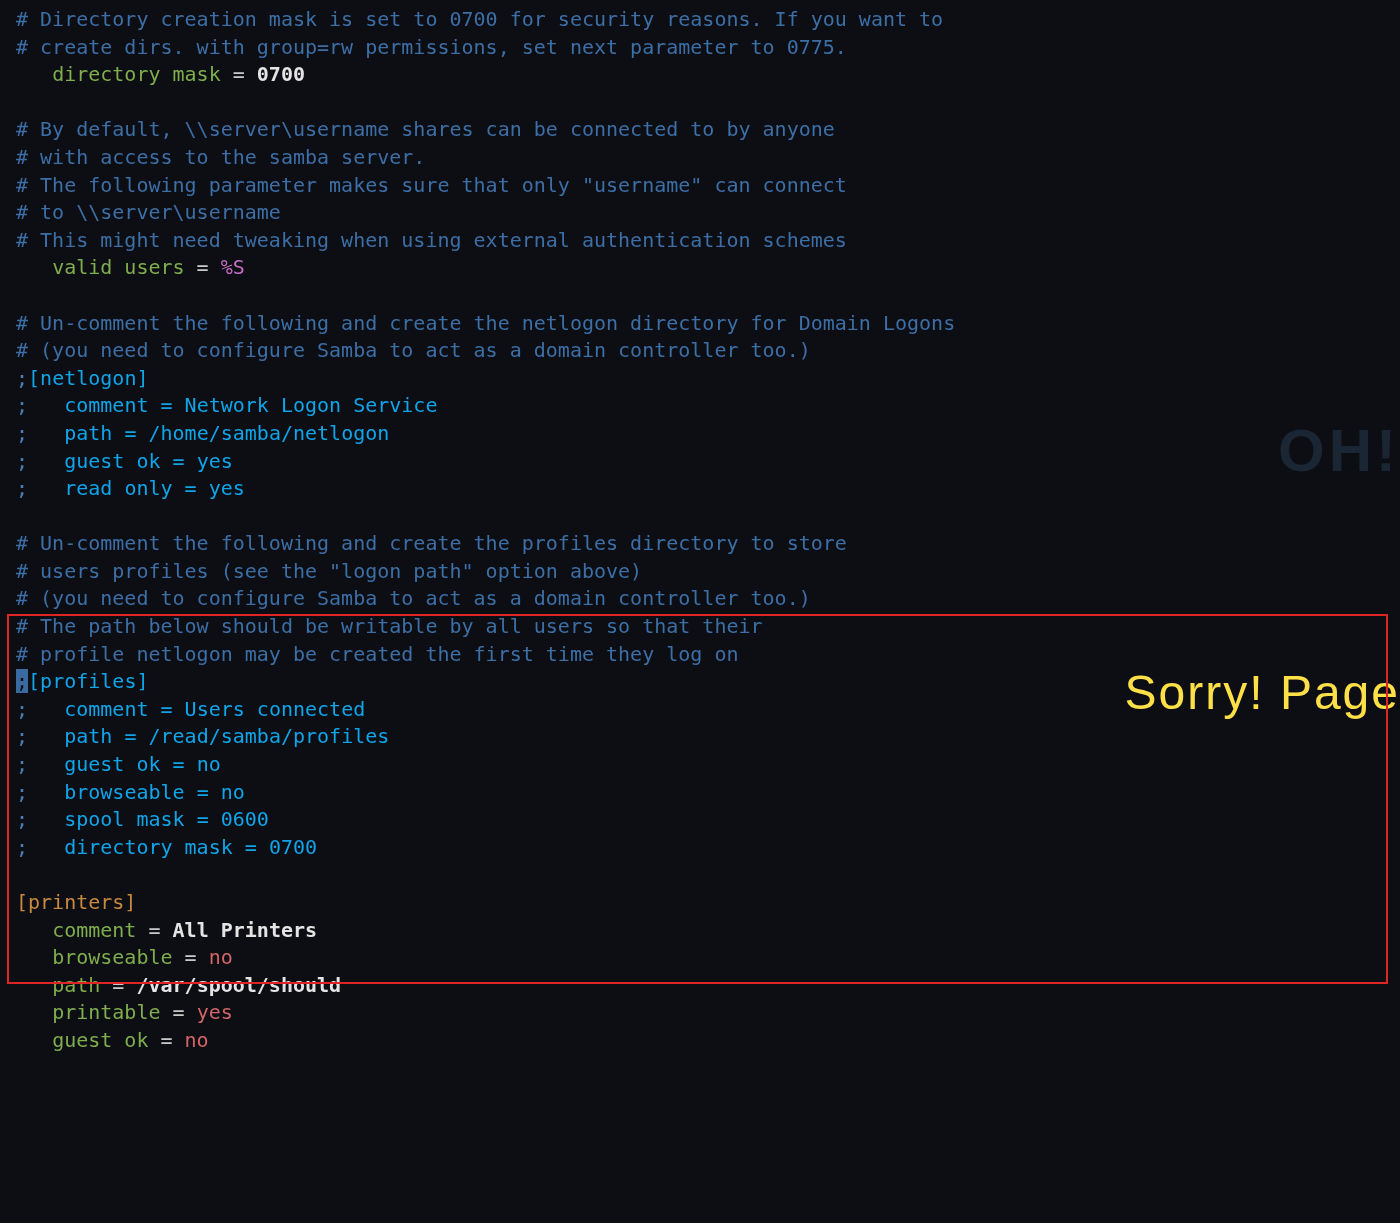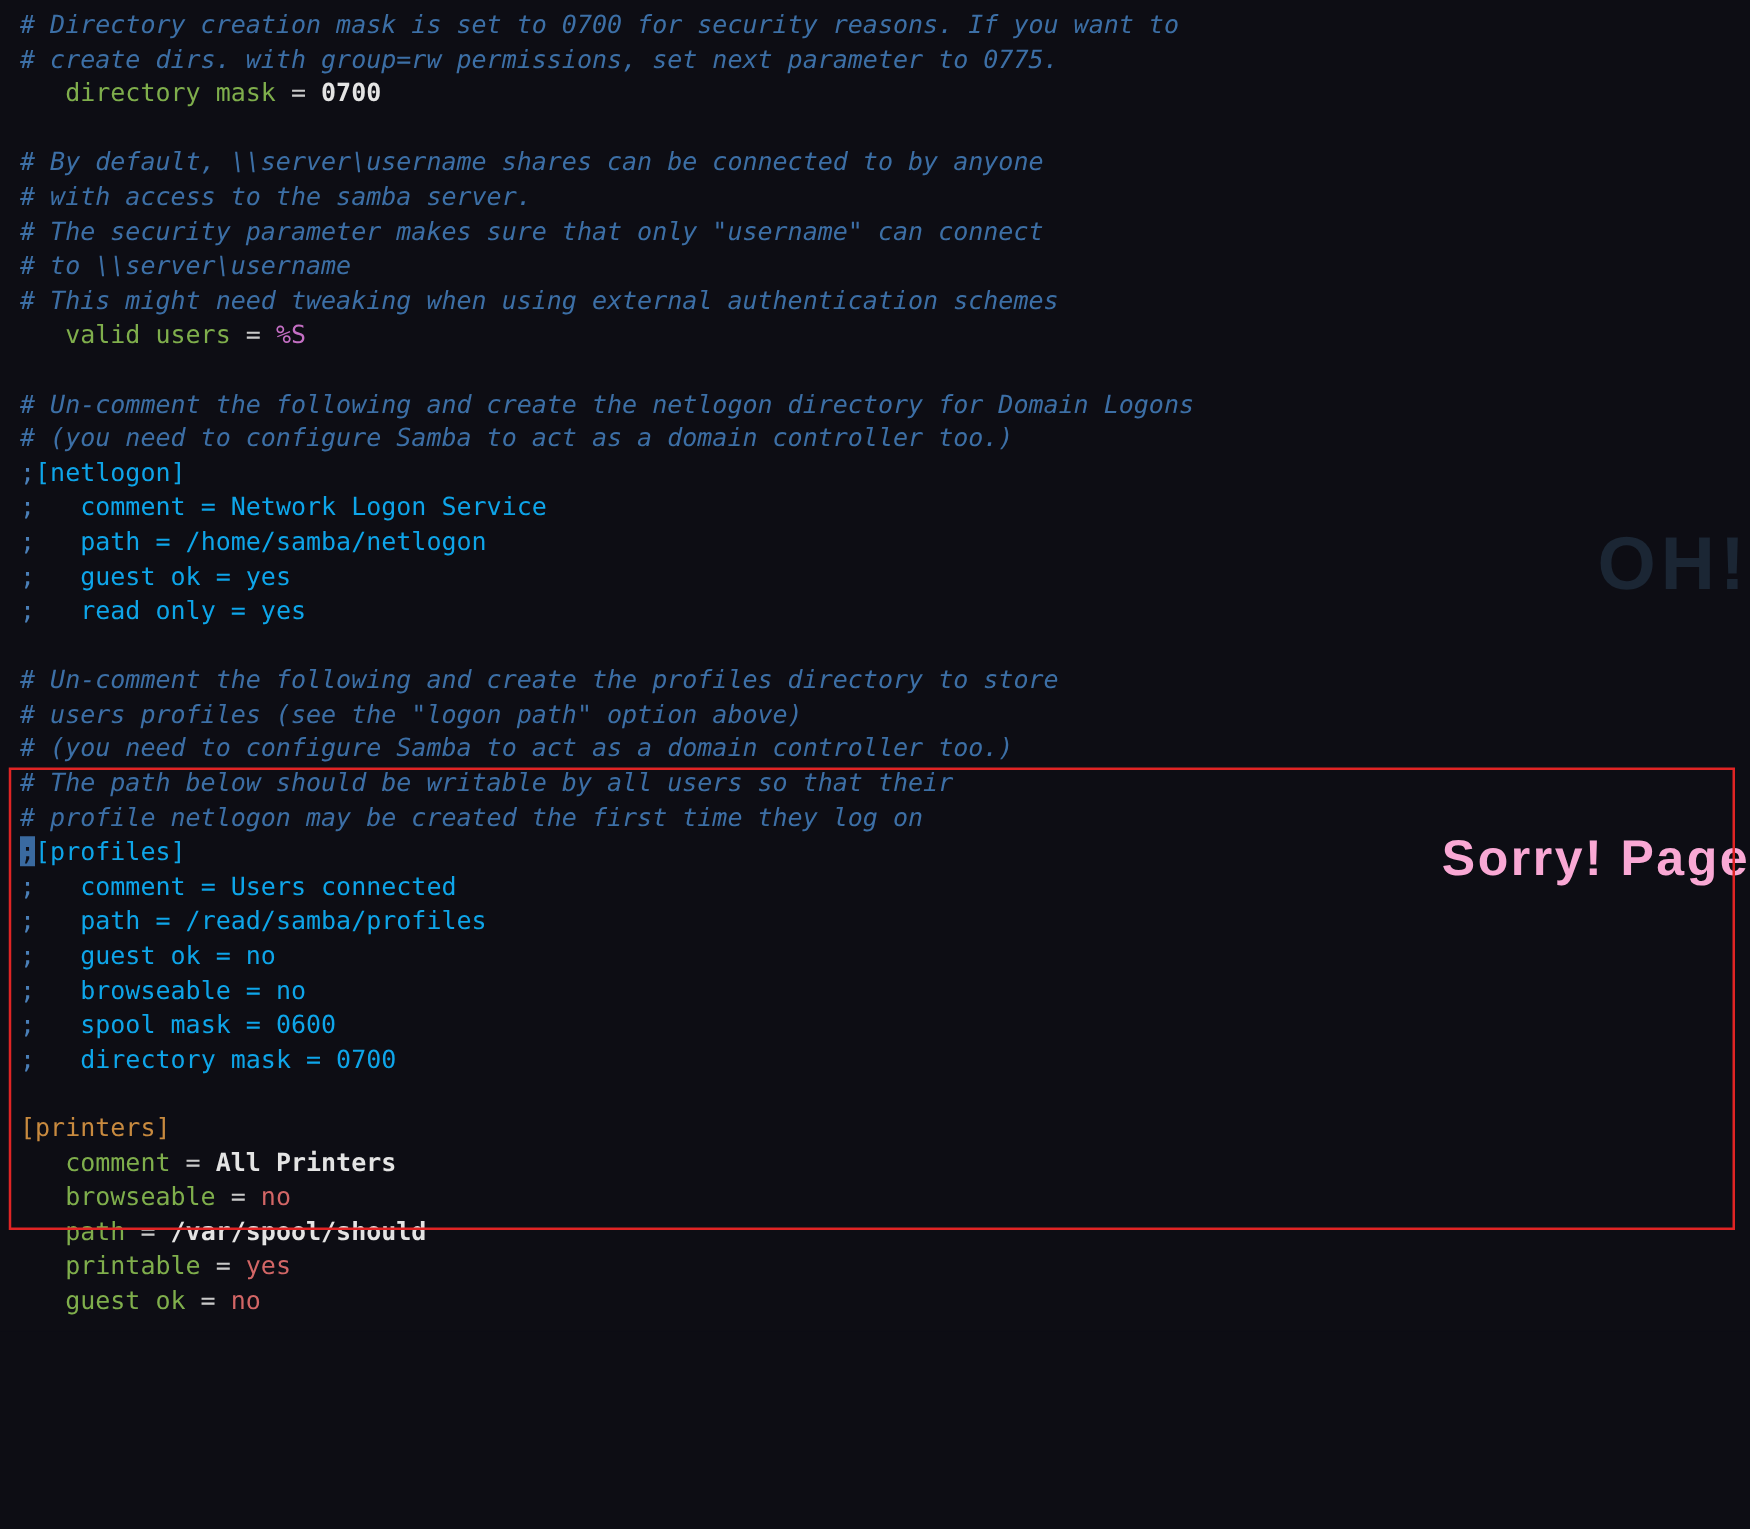--- a/index.html
+++ b/index.html
@@ -12,21 +12,21 @@
     color: #4a7fb8;
     width: 1400px;
   }
   pre.screen {
     margin: 0;
     padding: 6px 0 10px 16px;
     white-space: pre;
     display: block;
     position: relative;
   }
-  .cmt    { color: #3c6fa6; font-style: italic; }     
+  .cmt    { color: #3c6fa6; }     
   .kw     { color: #7fae4c; }     
   .eq     { color: #c9c9c9; }     
   .val    { color: #e4e4e4; font-weight: bold; } 
   .vyes   { color: #d26666; }
   .vno    { color: #d26666; }
   .dim    { color: #0ea5e9; }     
   .pct    { color: #c46fc4; }     
   .sect   { color: #c88a3f; }     
   .semi   { color: #4a7fb8; }
   .cursor { background: #3a6aa0; color: #0d0d14; }
@@ -40,23 +40,23 @@
     letter-spacing: 4px;
     user-select: none;
     pointer-events: none;
     font-family: Arial, sans-serif;
     text-align: right;
   }
   .wm2 {
     position: absolute;
     right: 0px;
     top: 660px;
-    color: #f9a8d4;
-    font-size: 40px;
-    font-weight: bold;
+    color: #fde047;
+    font-size: 48px;
+    font-weight: normal;
     letter-spacing: 2px;
     user-select: none;
     pointer-events: none;
     font-family: Arial, sans-serif;
   }
   .hlbox {
     position: absolute;
     border: 2.5px solid #e02424;
     pointer-events: none;
     box-sizing: border-box;
@@ -64,21 +64,21 @@
 </style>
 </head>
 <body>
 
 <pre class="screen"><span class="wm">OH!</span><span class="wm2">Sorry! Page</span><span class="cmt"># Directory creation mask is set to 0700 for security reasons. If you want to</span>
 <span class="cmt"># create dirs. with group=rw permissions, set next parameter to 0775.</span>
    <span class="kw">directory mask</span><span class="eq"> = </span><span class="val">0700</span>
 
 <span class="cmt"># By default, \\server\username shares can be connected to by anyone</span>
 <span class="cmt"># with access to the samba server.</span>
-<span class="cmt"># The security parameter makes sure that only "username" can connect</span>
+<span class="cmt"># The following parameter makes sure that only "username" can connect</span>
 <span class="cmt"># to \\server\username</span>
 <span class="cmt"># This might need tweaking when using external authentication schemes</span>
    <span class="kw">valid users</span><span class="eq"> = </span><span class="pct">%S</span>
 
 <span class="cmt"># Un-comment the following and create the netlogon directory for Domain Logons</span>
 <span class="cmt"># (you need to configure Samba to act as a domain controller too.)</span>
 <span class="semi">;</span><span class="dim">[netlogon]</span>
 <span class="semi">;   </span><span class="dim">comment</span><span class="dim"> = </span><span class="dim">Network Logon Service</span>
 <span class="semi">;   </span><span class="dim">path</span><span class="dim"> = </span><span class="dim">/home/samba/netlogon</span>
 <span class="semi">;   </span><span class="dim">guest ok</span><span class="dim"> = </span><span class="dim">yes</span>

